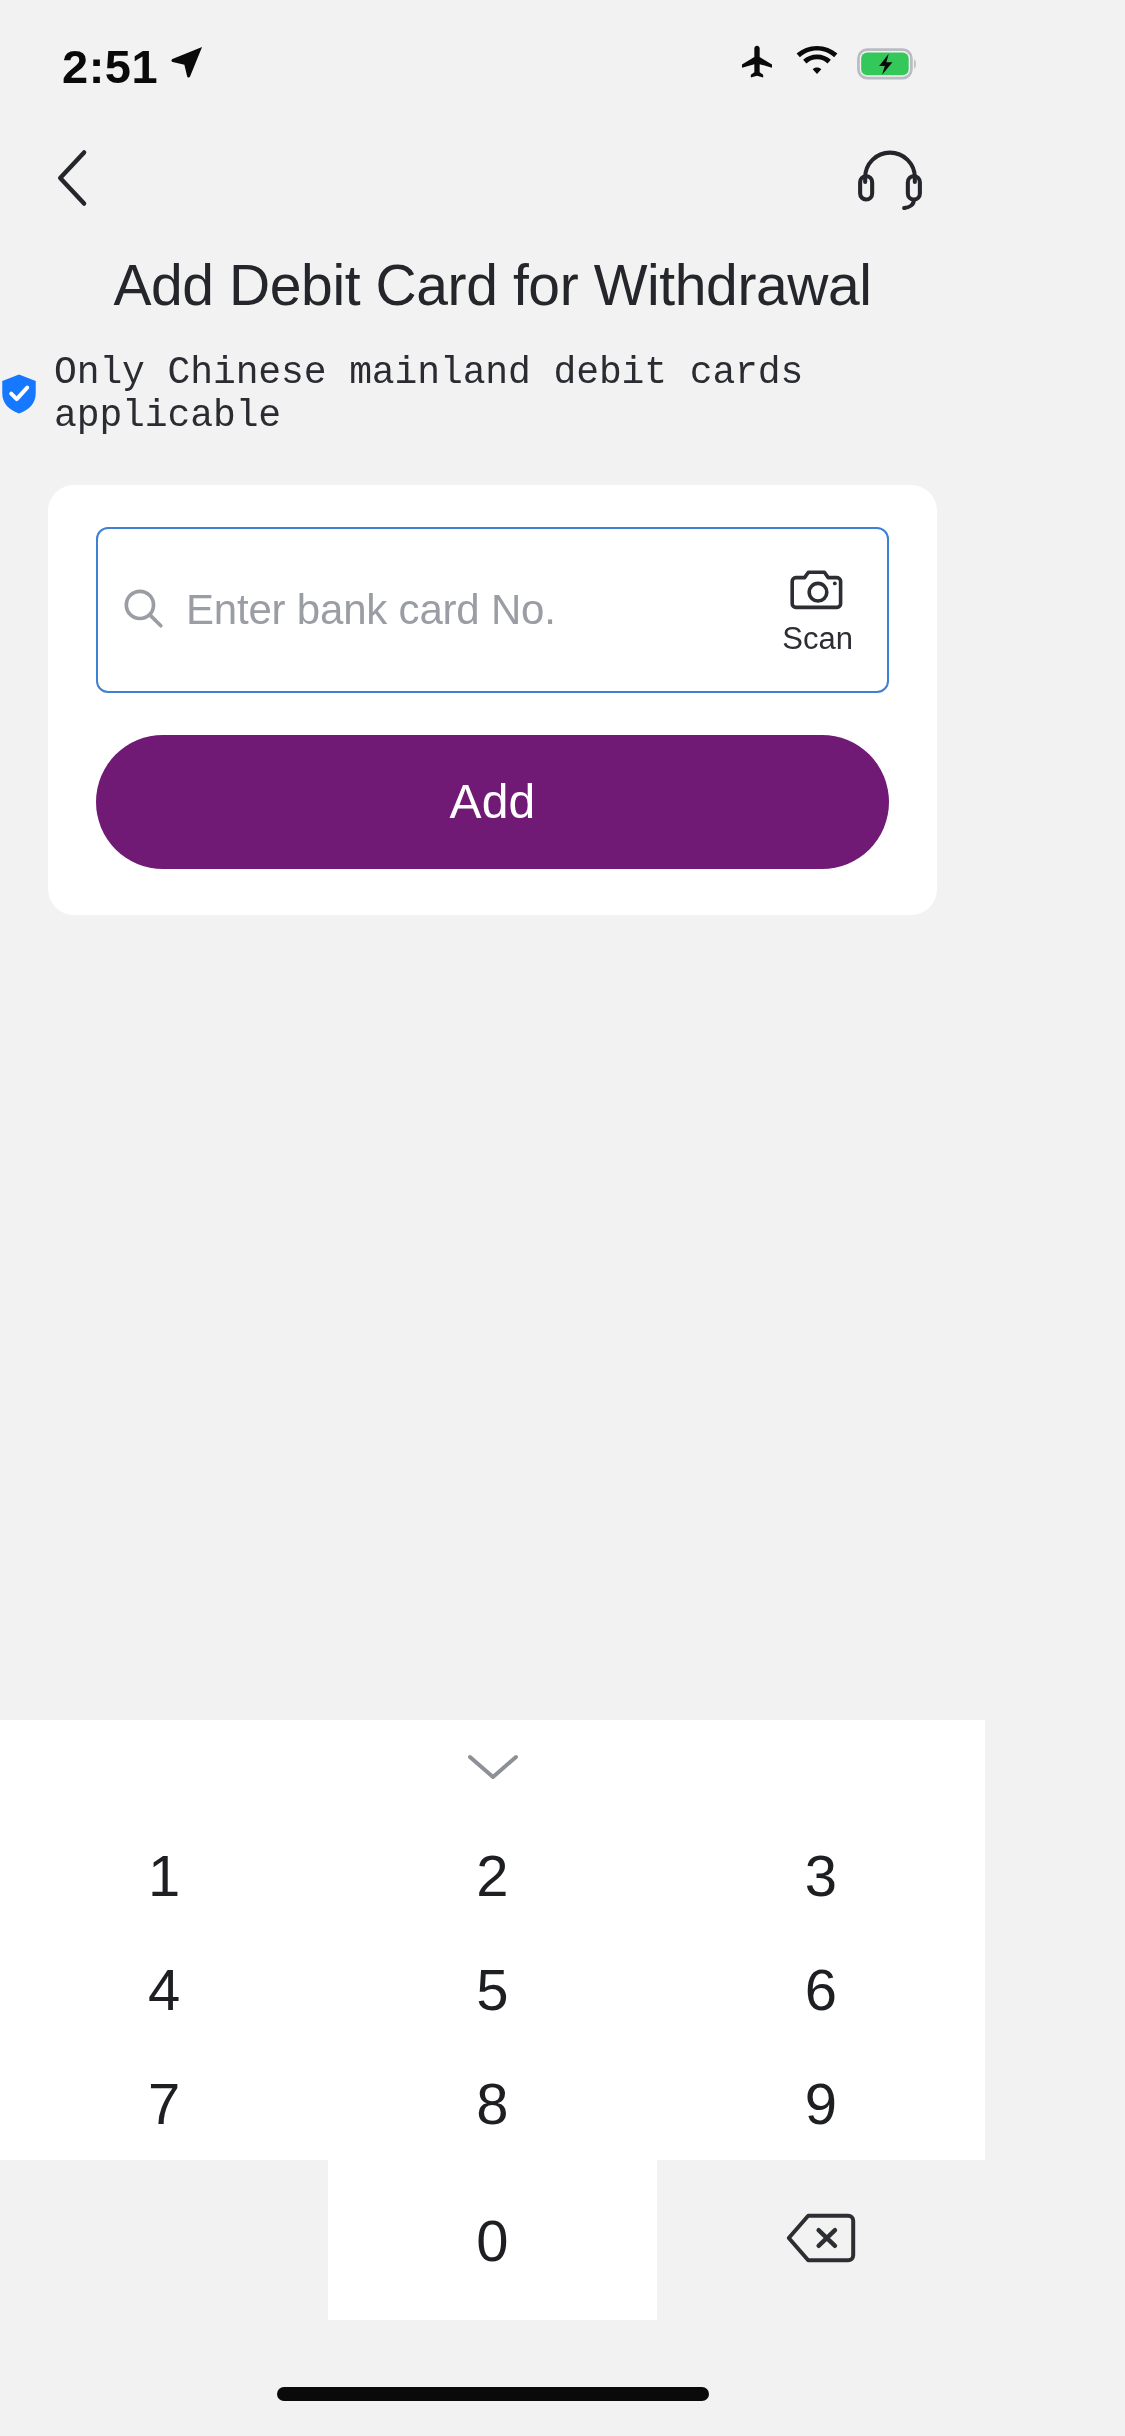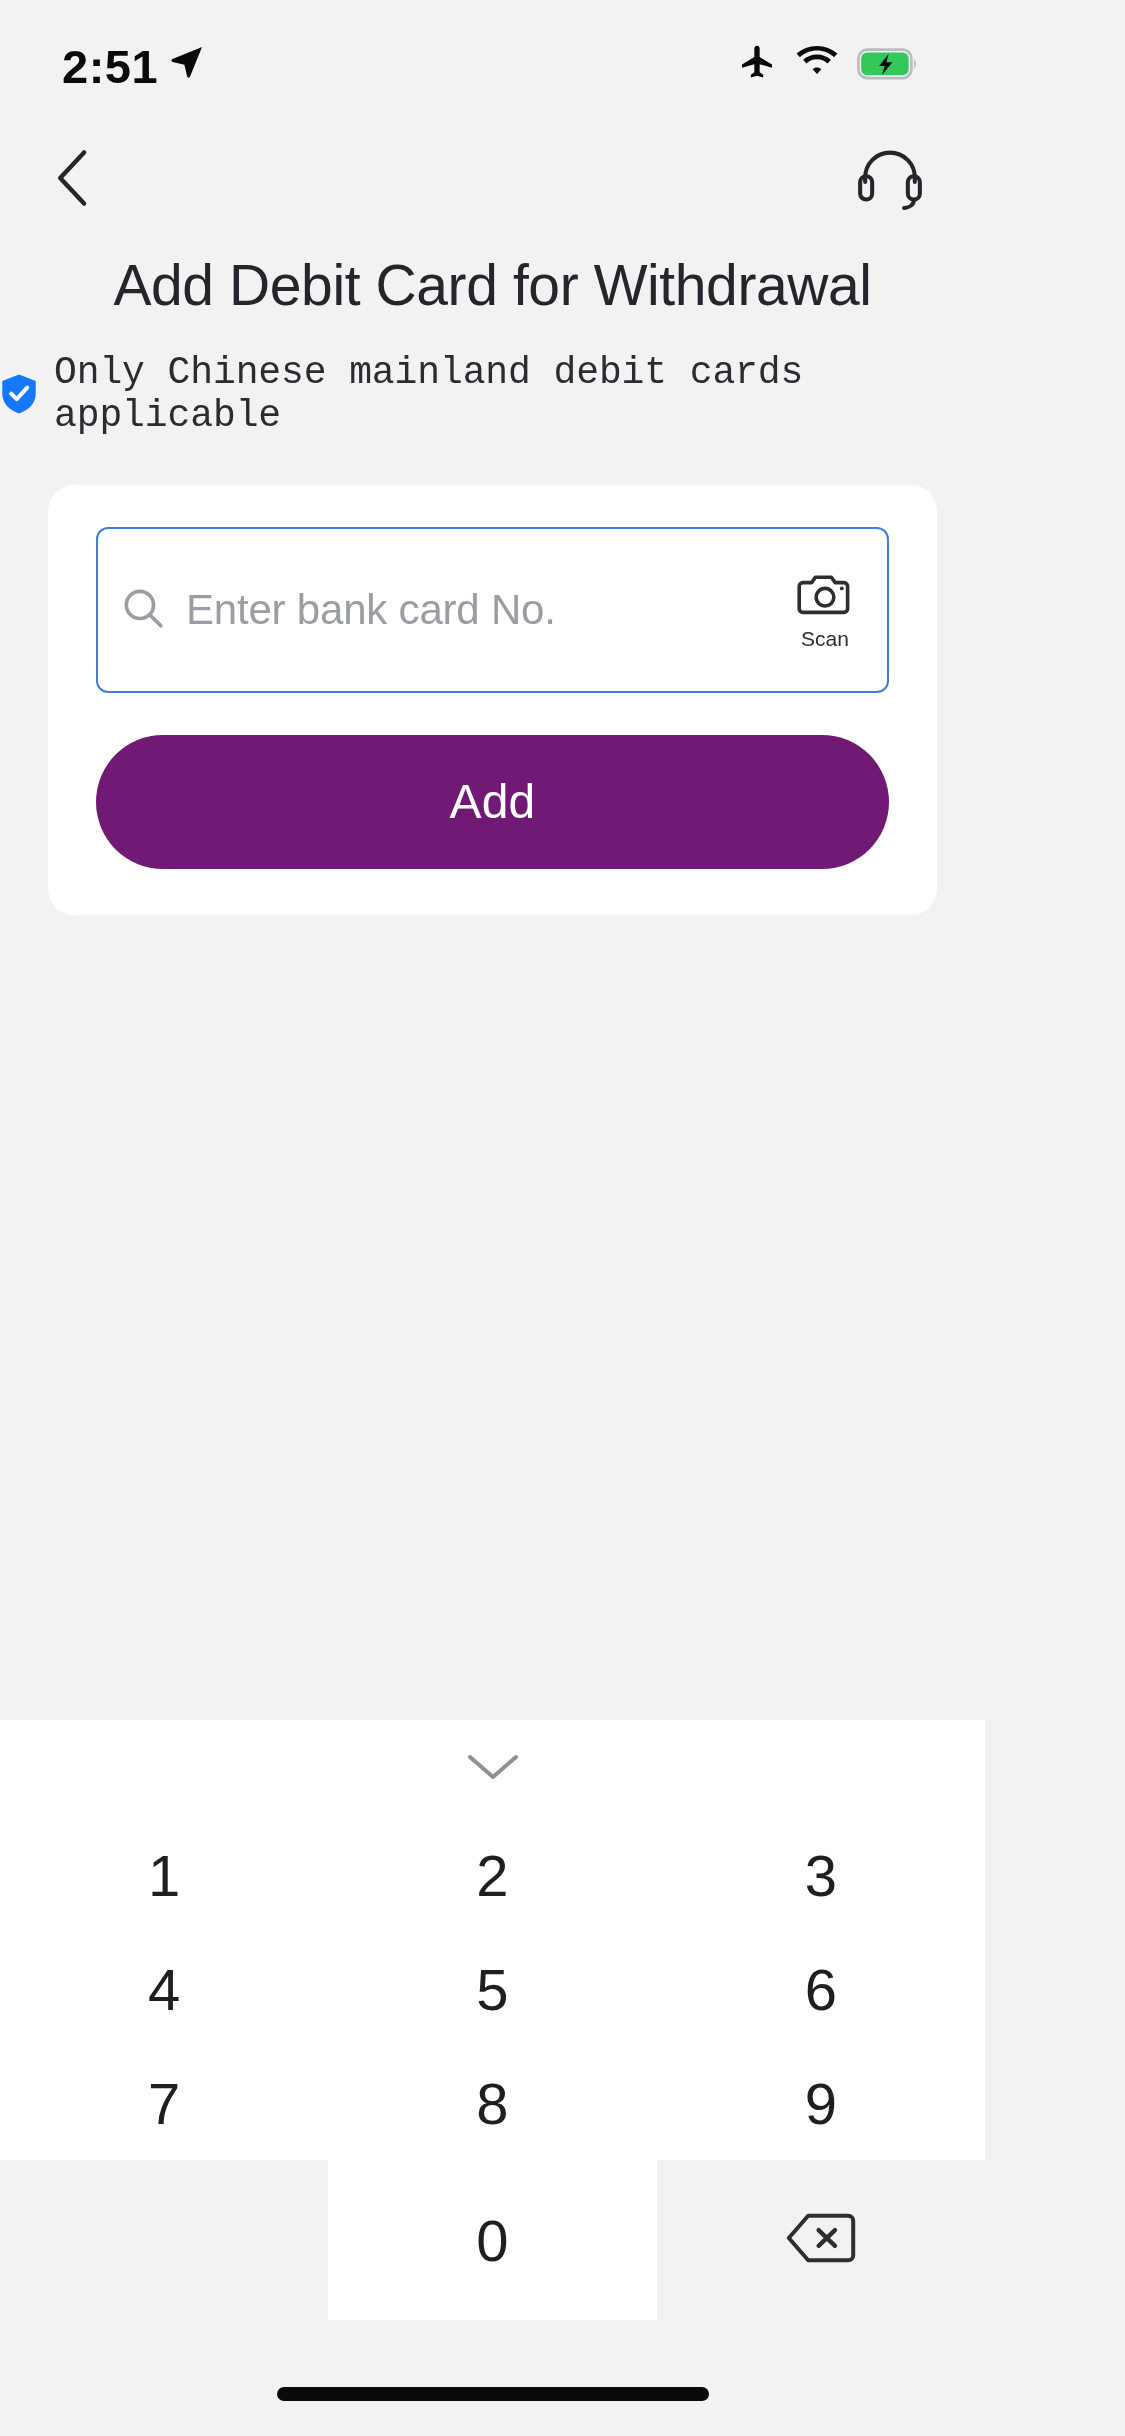--- a/index.html
+++ b/index.html
@@ -132,21 +132,21 @@
     flex:0 0 auto;
     display:flex;
     flex-direction:column;
     align-items:center;
     justify-content:center;
     gap:6px;
     margin-left:18px;
     cursor:pointer;
   }
   .scan-label {
-    font-size:21px;
+    font-size:31px;
     color:#2c2e33;
     line-height:1;
   }
   .add-btn {
     margin-top:42px;
     height:134px;
     width:100%;
     border:none;
     border-radius:67px;
     background:#701a75;

